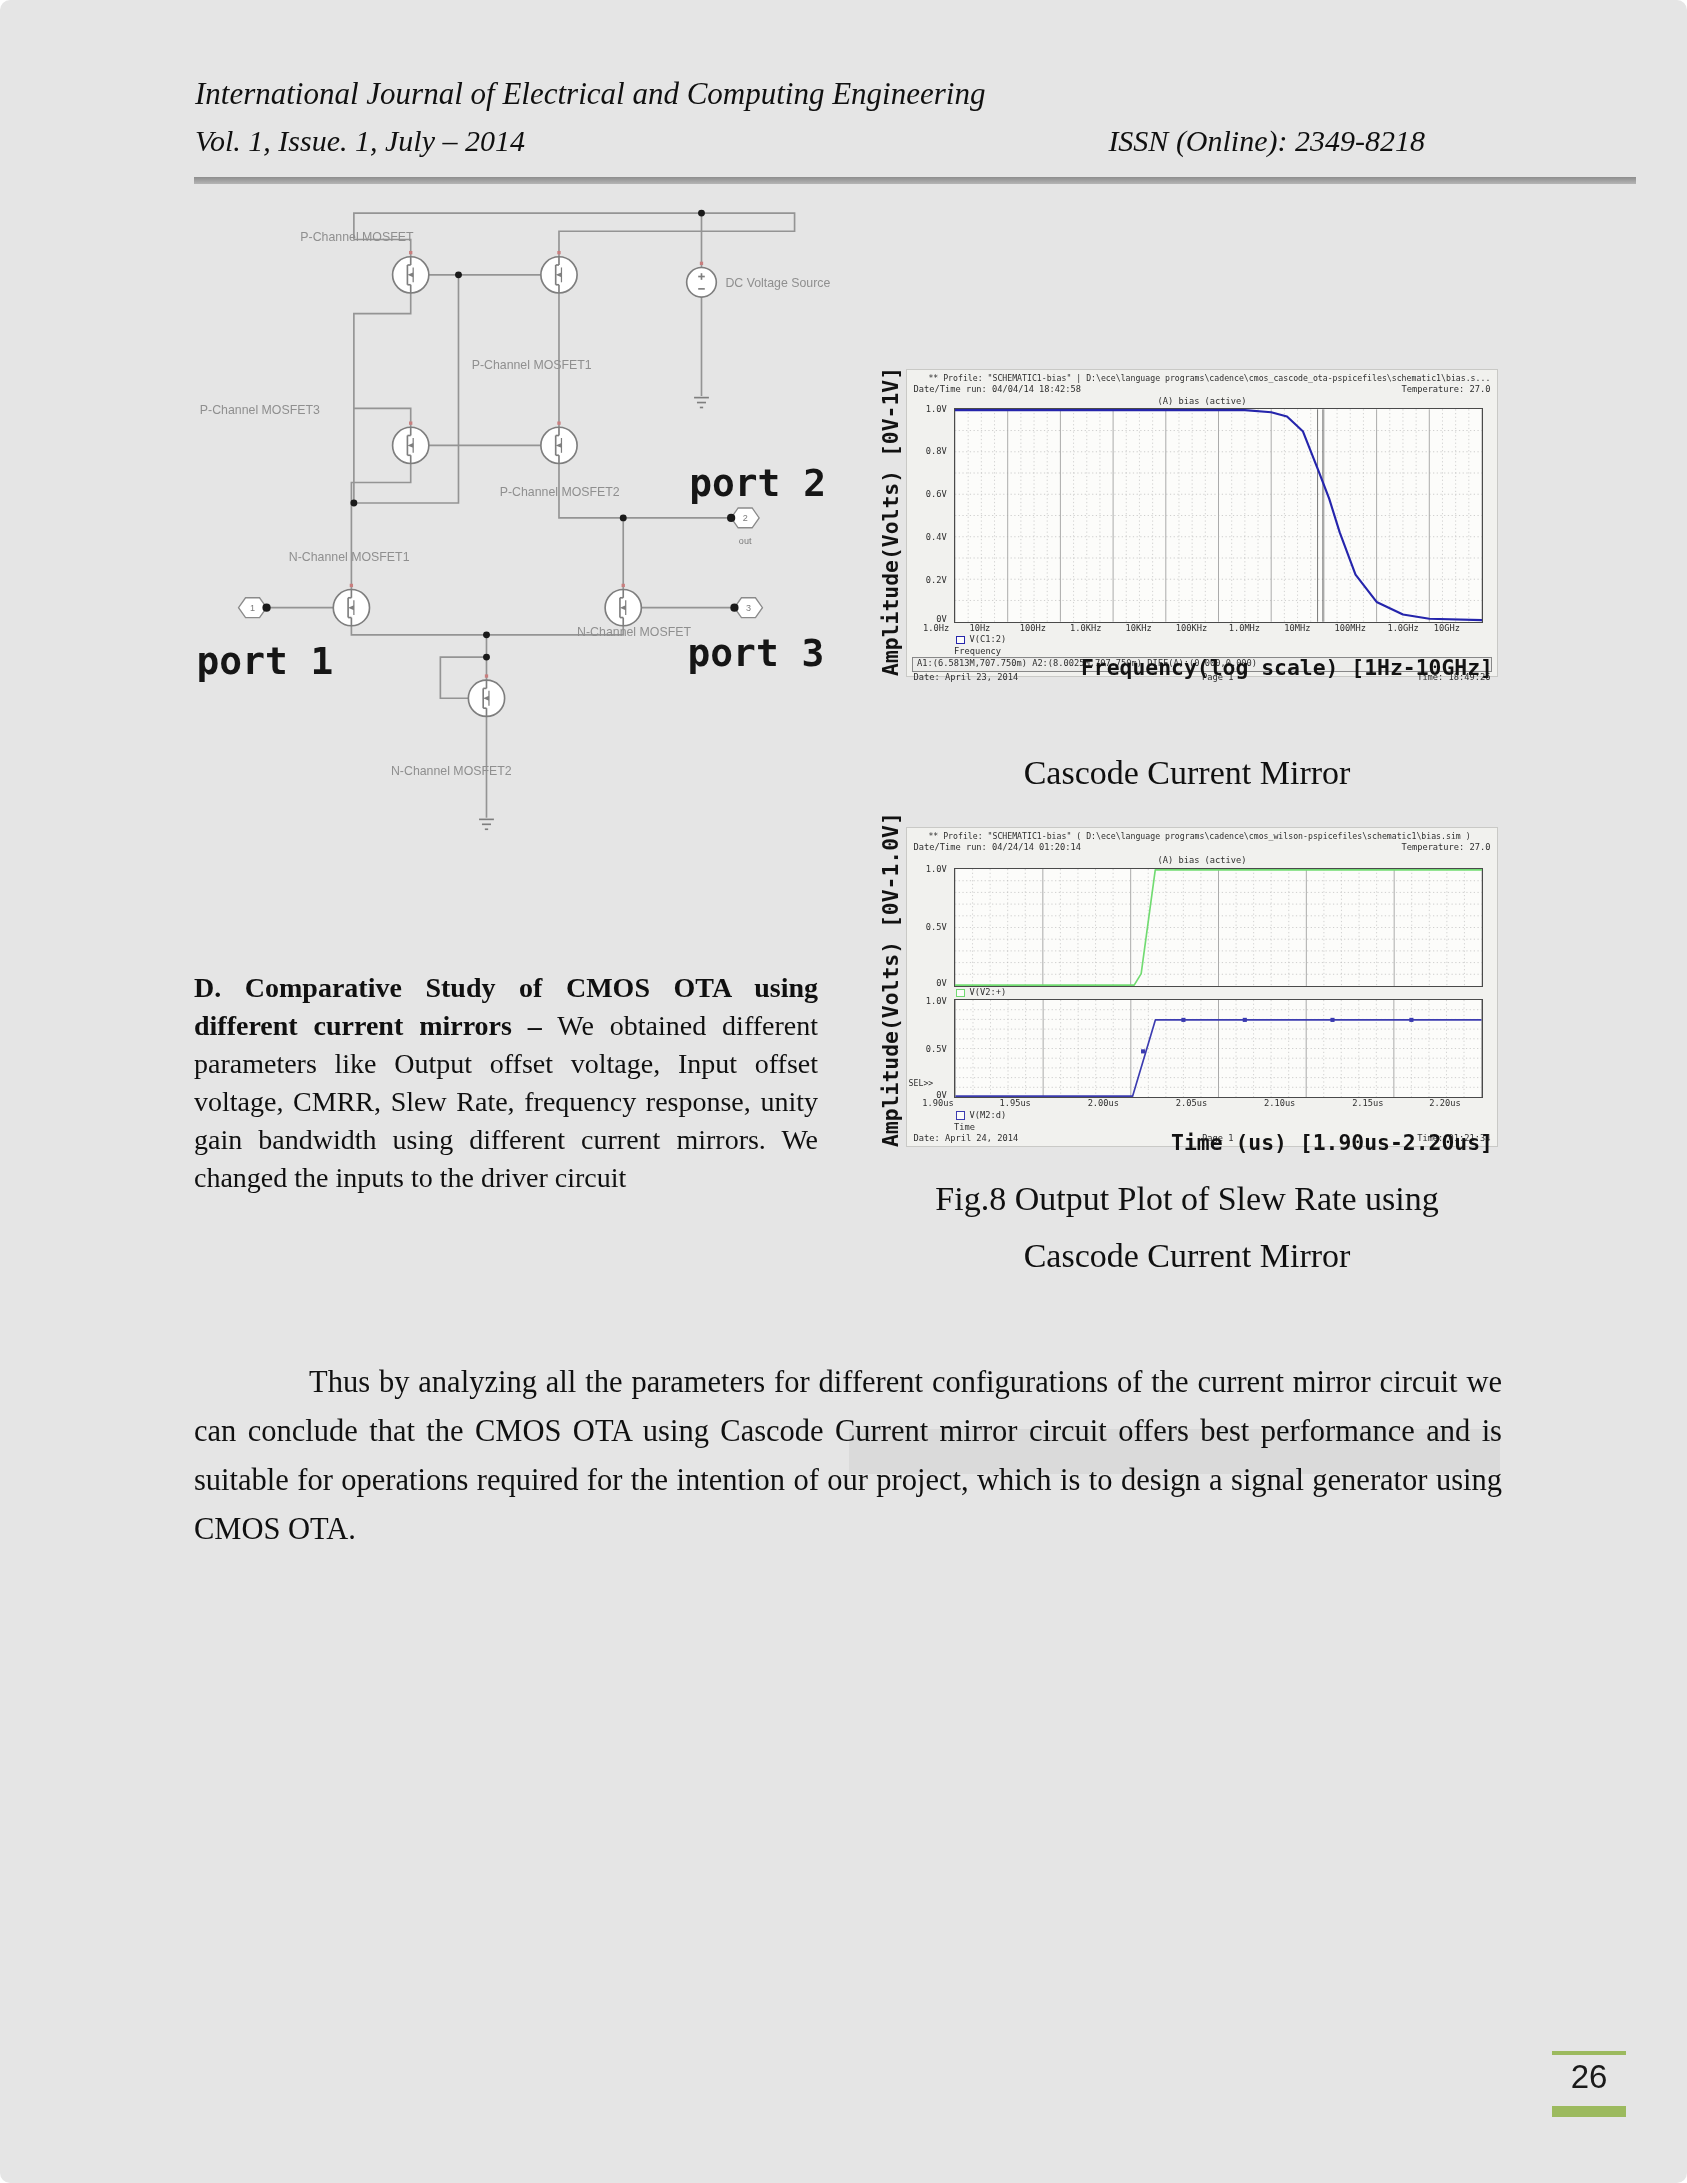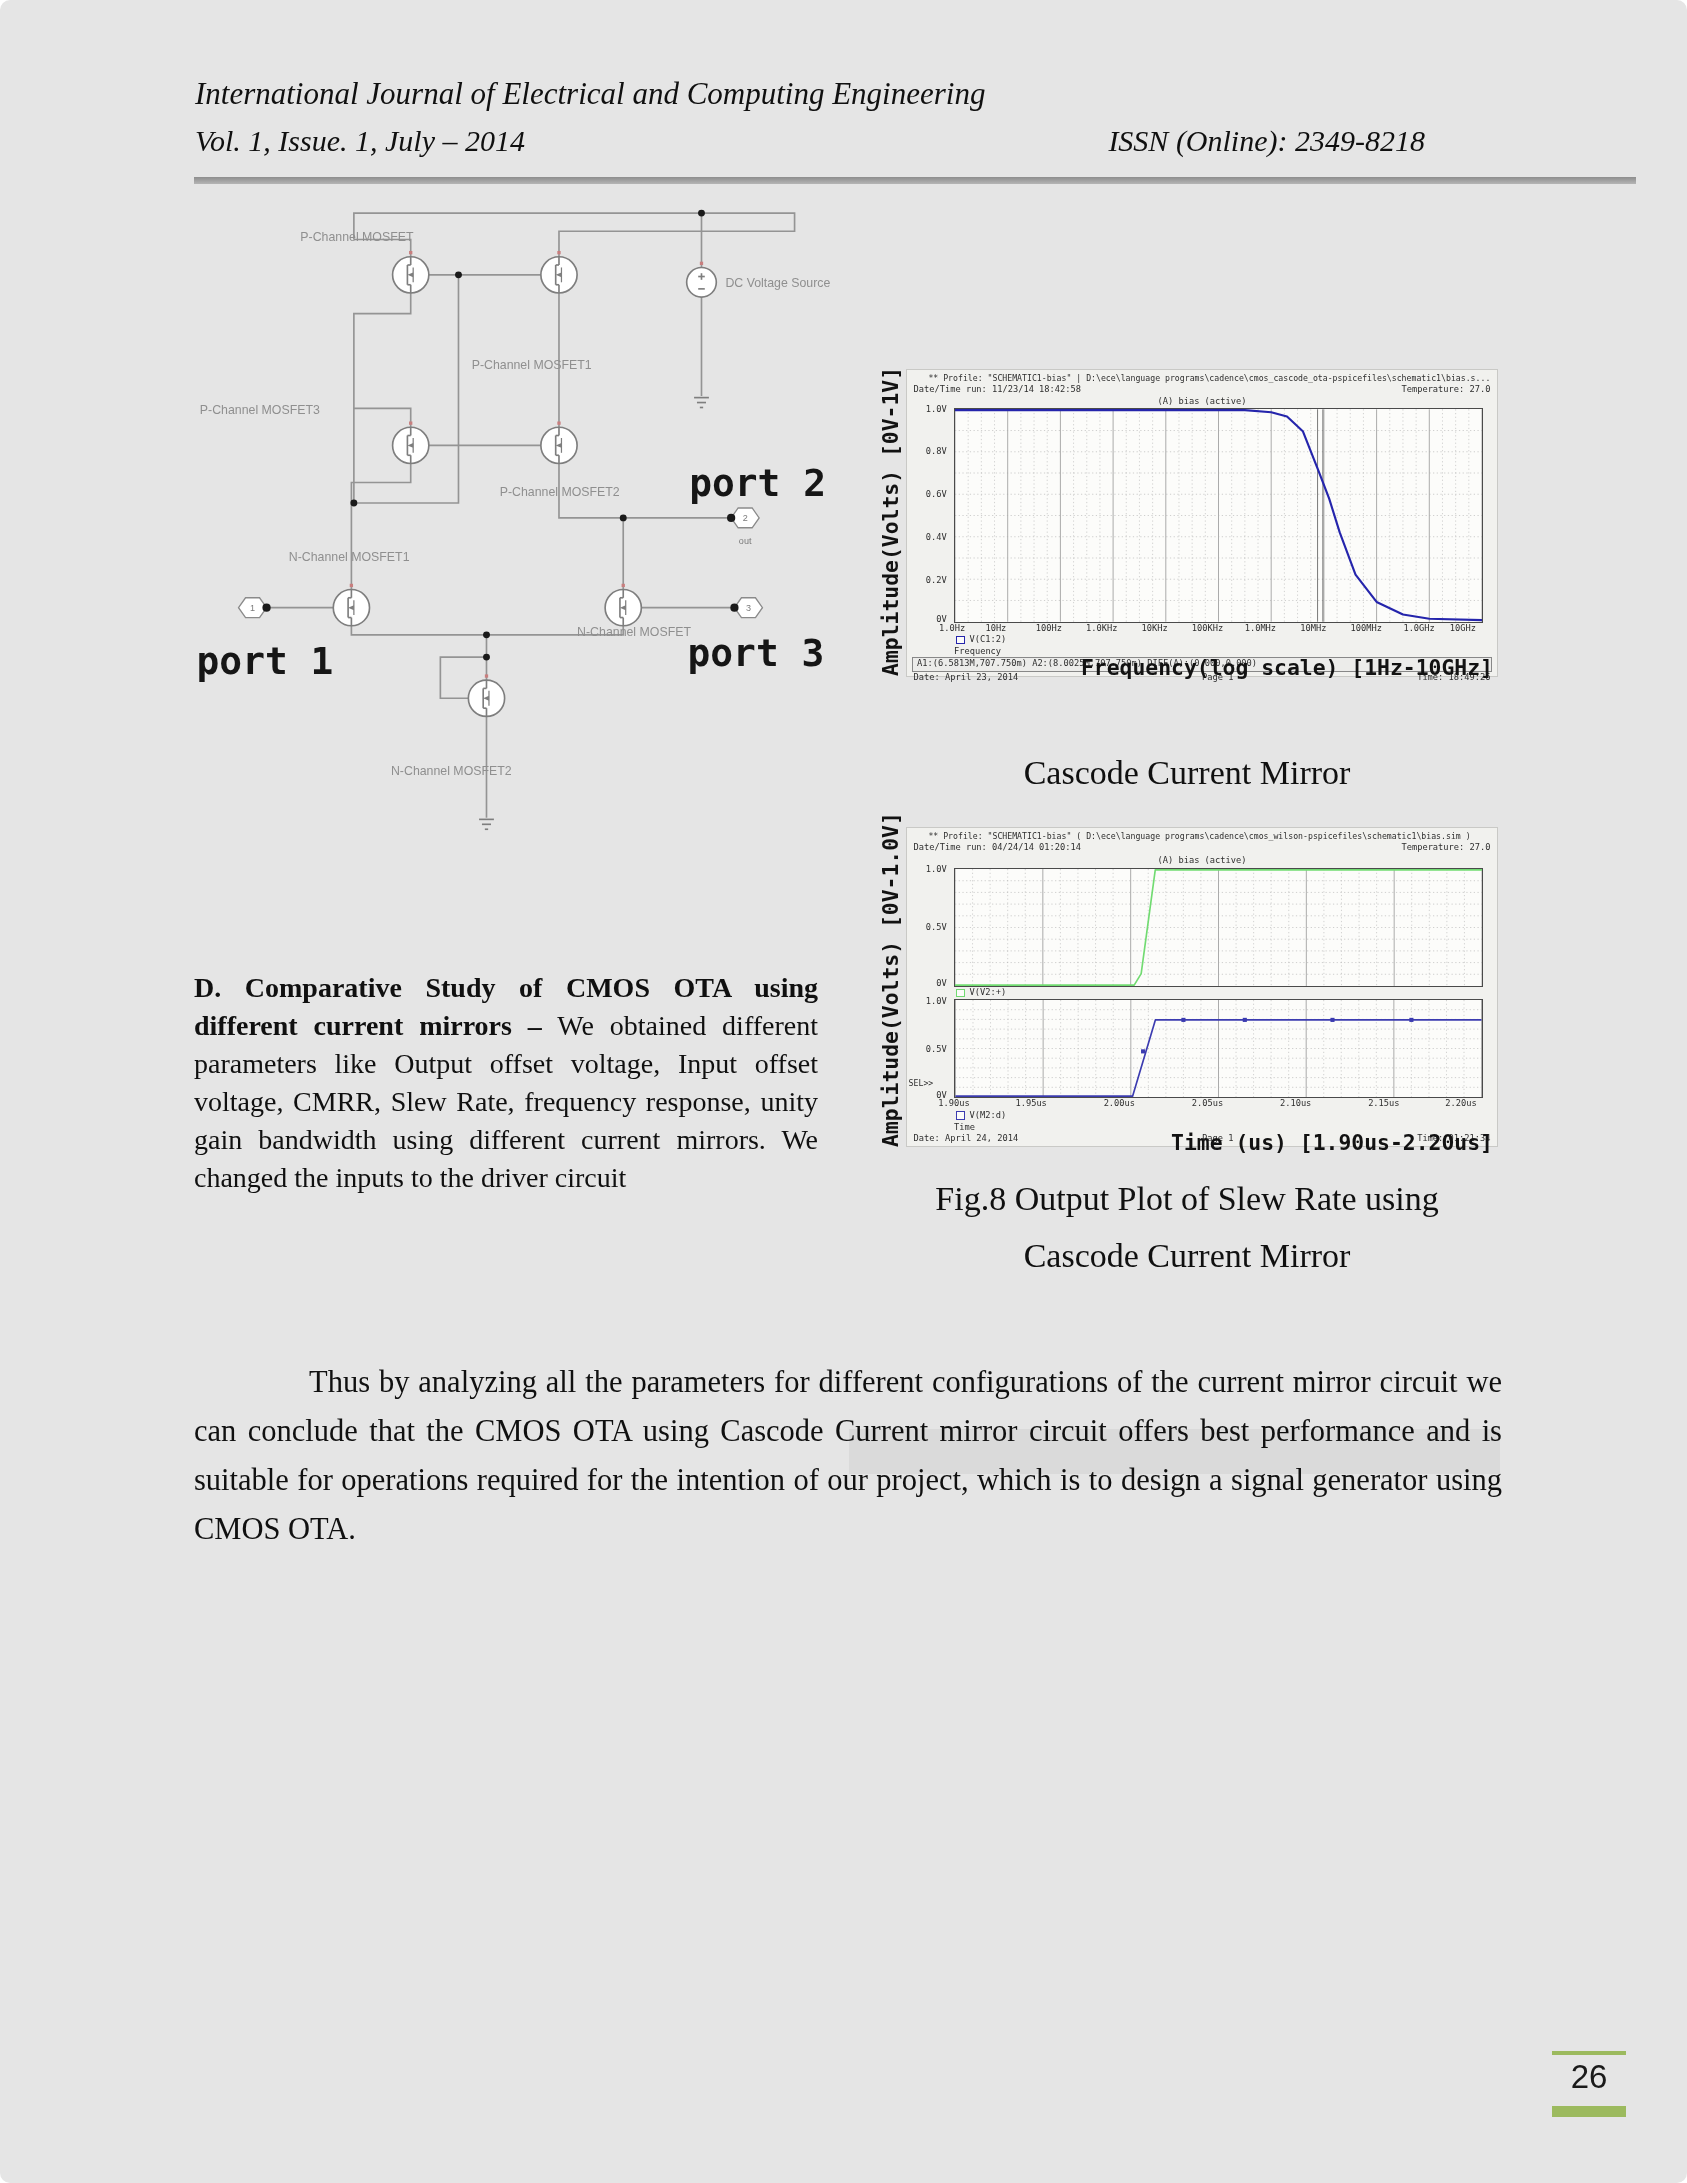--- a/index.html
+++ b/index.html
@@ -37,21 +37,21 @@
          padding-top:3.3px;box-sizing:border-box;}
   .prow{height:10.7px;line-height:10.7px;white-space:nowrap;overflow:hidden;}
   .pprofile{padding-left:21.4px;font-size:8.2px;}
   .pruntemp{display:flex;justify-content:space-between;padding:0 6.6px;}
   .ptitle{text-align:center;height:13px;line-height:13px;}
   .plotrow{position:relative;padding-left:47px;}
   .ylabels{position:absolute;left:0;top:0;bottom:0;width:43px;}
   .ylabels span{position:absolute;right:3.3px;white-space:nowrap;}
   .pbox{width:527px;border:0.8px solid #4a4a4a;background:#fcfcfa;}
   .pbox svg{display:block;}
-  .ticksrow{position:relative;margin-left:36px;width:529px;height:11.5px;font-size:8.7px;}
+  .ticksrow{position:relative;margin-left:20px;width:529px;height:11.5px;font-size:8.7px;}
   .ticksrow span{position:absolute;transform:translateX(-50%);white-space:nowrap;}
   .legendrow{height:11.5px;line-height:11.5px;margin-left:49px;display:flex;align-items:center;gap:5px;}
   .lgsq{display:inline-block;width:6.6px;height:6.6px;border:1.6px solid #888;background:#fcfcfa;}
   .xlabelrow{margin-left:47px;width:529px;text-align:left;height:10.7px;line-height:10.7px;}
   .cursorrow{margin:0.8px 5px 0 5px;border:0.8px solid #888;background:#ececea;height:12.4px;
              line-height:10.7px;padding:0 4.1px;white-space:nowrap;overflow:hidden;}
   .pfooter{display:flex;justify-content:space-between;padding:0 6.6px;height:10.7px;line-height:10.7px;}
   .marker{font-family:"DejaVu Sans Mono",monospace;font-weight:700;color:#121212;}
   .yan{position:absolute;left:-31px;top:5px;height:293px;width:28px;
        writing-mode:vertical-rl;transform:rotate(180deg);
@@ -187,21 +187,21 @@
 
   <div class="abs sectionD col-text justify">
     <span class="b">D. Comparative Study of CMOS OTA using different current mirrors –</span><span> We obtained different parameters like Output offset voltage, Input offset voltage, CMRR, Slew Rate, frequency response, unity gain bandwidth using different current mirrors. We changed the inputs to the driver circuit</span>
   </div>
 
 
   <div class="abs probe" style="top:369px;height:308px;">
     <div class="yan marker">Amplitude(Volts) [0V-1V]</div>
     <div class="prow pprofile">** Profile: "SCHEMATIC1-bias"  | D:\ece\language programs\cadence\cmos_cascode_ota-pspicefiles\schematic1\bias.s...</div>
     <div class="prow pruntemp">
-      <span>Date/Time run: 11/23/14 18:42:58</span>
+      <span>Date/Time run: 04/04/14 18:42:58</span>
       <span>Temperature: 27.0</span>
     </div>
     <div class="prow ptitle">(A) bias (active)</div>
     <div class="plotrow">
       <div class="ylabels">
         <span style="top:-3.3px">1.0V</span>
         <span style="top:calc(20% - 5px)">0.8V</span>
         <span style="top:calc(40% - 5px)">0.6V</span>
         <span style="top:calc(60% - 5px)">0.4V</span>
         <span style="top:calc(80% - 5px)">0.2V</span>

